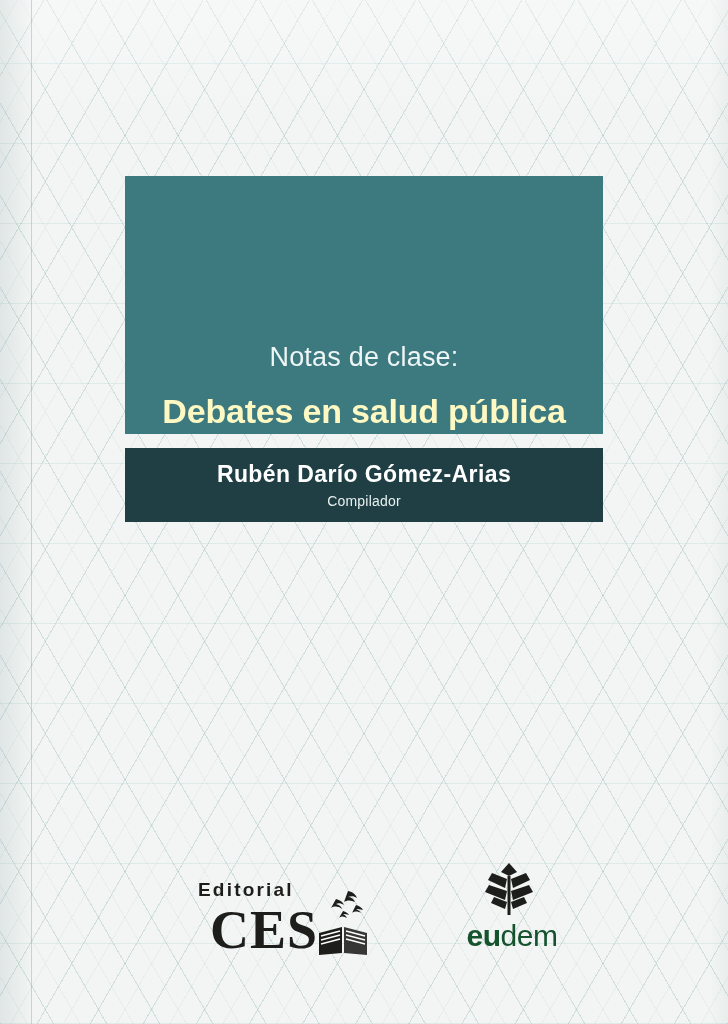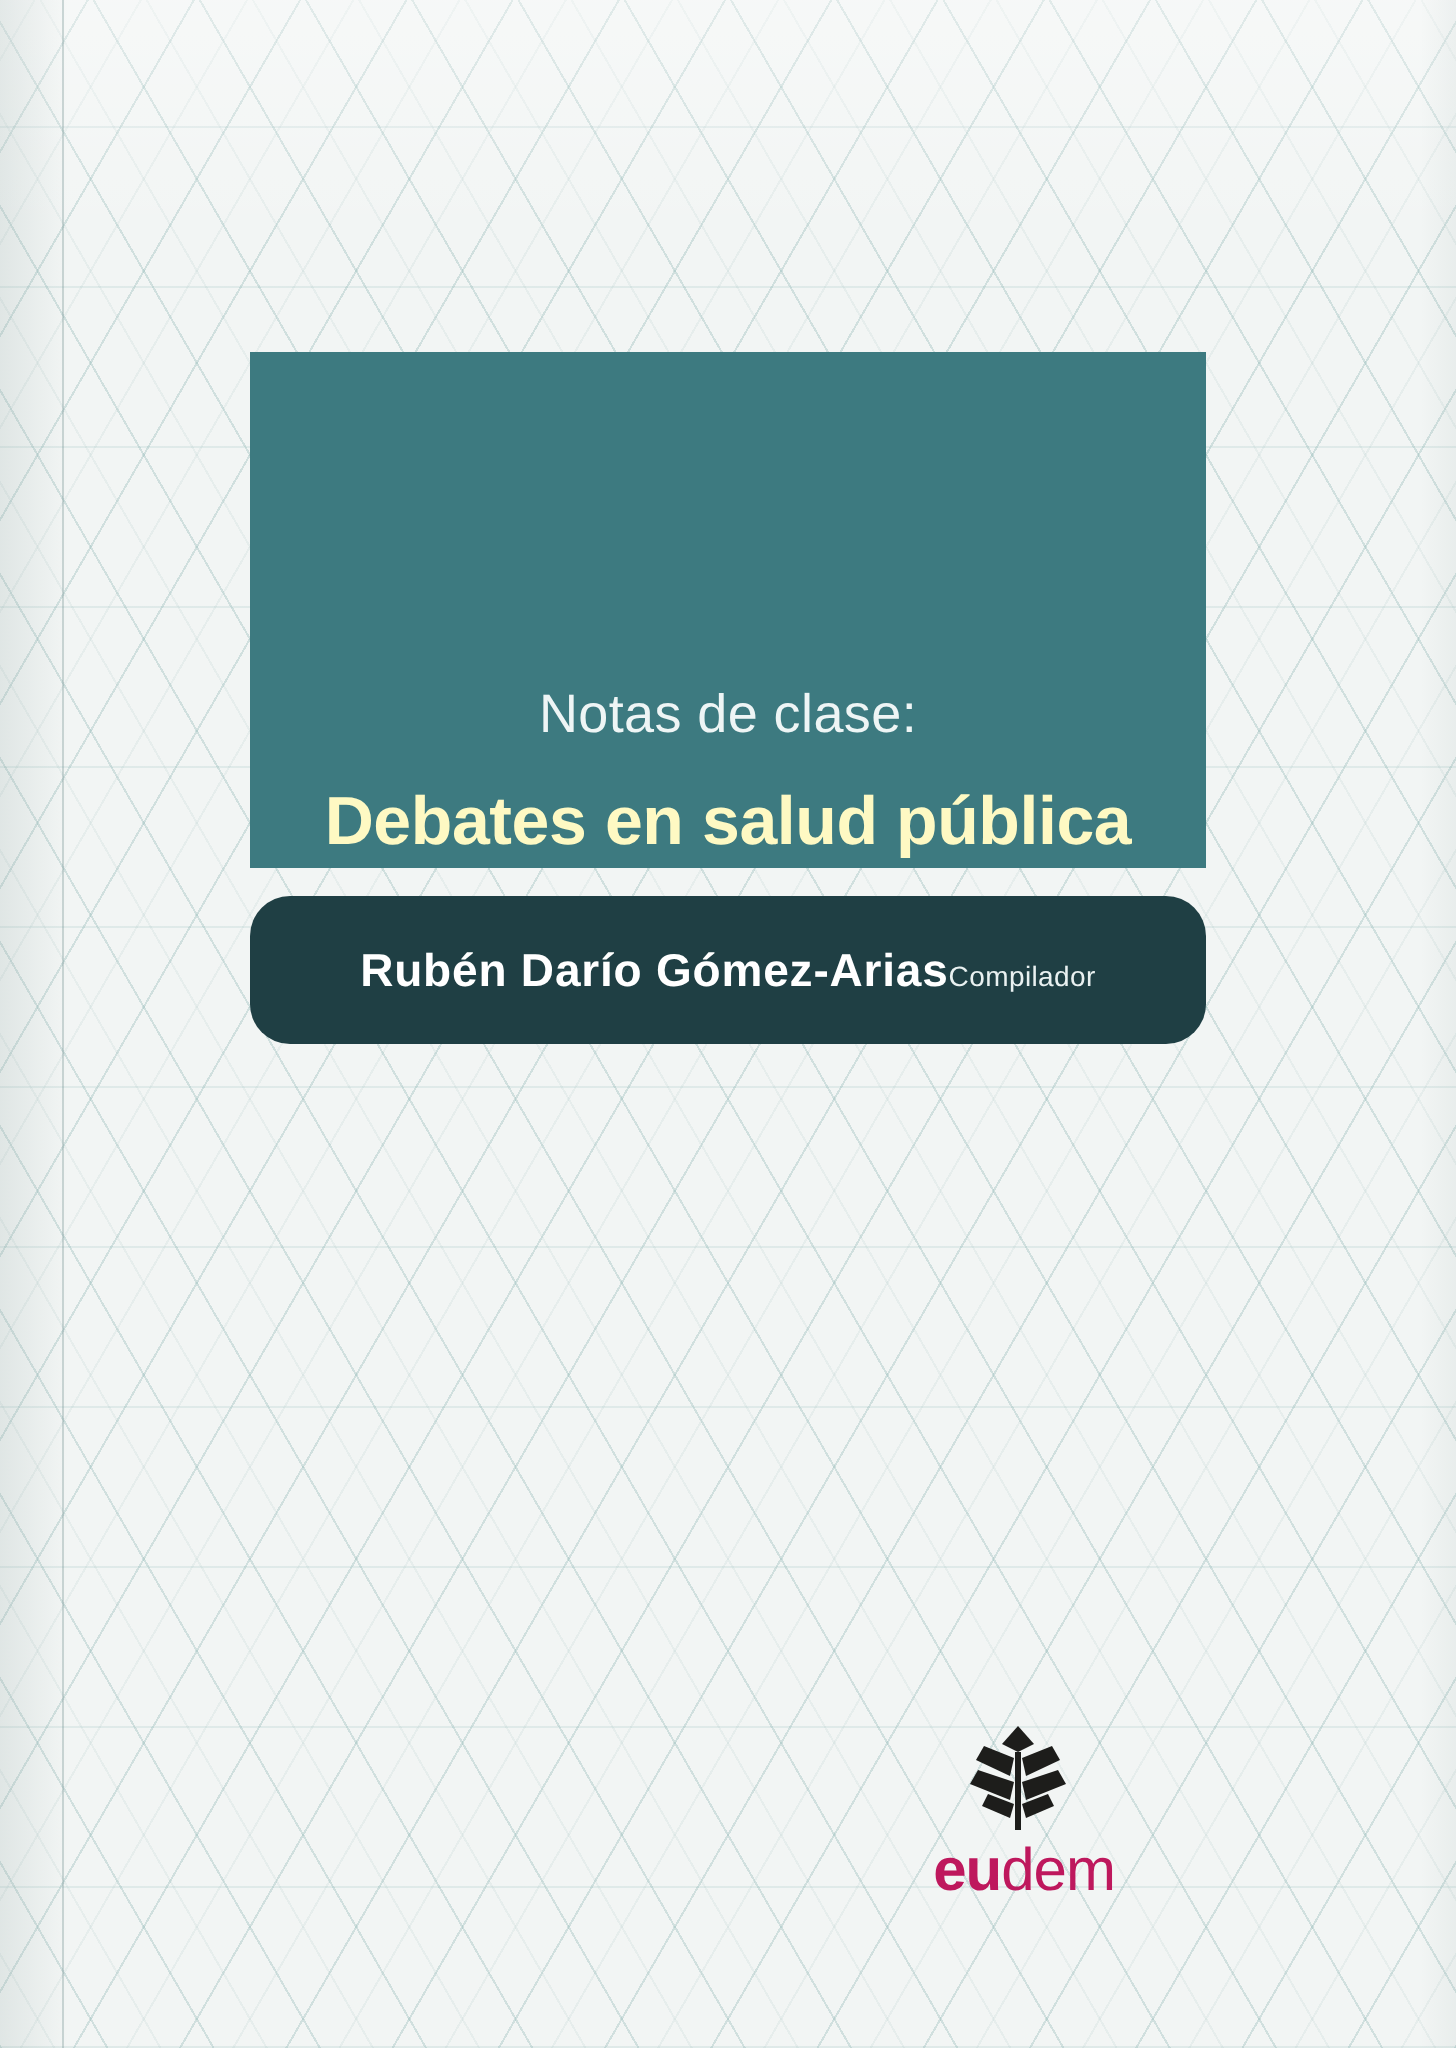--- a/index.html
+++ b/index.html
@@ -110,24 +110,23 @@
   }
 
   .author-box {
     position: absolute;
     left: 125px;
     top: 448px;
     width: 478px;
     height: 74px;
     background: #1f3f44;
     display: flex;
-    flex-direction: row;
+    flex-direction: column;
     align-items: center;
     justify-content: center;
-    border-radius: 20px;
   }
   .author-name {
     color: #ffffff;
     font-size: 23px;
     font-weight: bold;
     letter-spacing: 0.4px;
   }
   .author-role {
     color: #e9f1f1;
     font-size: 14px;
@@ -195,21 +194,21 @@
     height: 52px;
   }
   .logo-eudem .word {
     position: absolute;
     left: 0;
     top: 60px;
     width: 120px;
     text-align: center;
     font-size: 30px;
     font-weight: bold;
-    color: #be185d;
+    color: #14532d;
     letter-spacing: -0.5px;
   }
   .logo-eudem .word .light {
     font-weight: normal;
   }
 </style>
 </head>
 <body>
 
 <div class="cover">
@@ -226,20 +225,42 @@
     </div>
   </div>
 
   <div class="author-box">
     <div class="author-name">Rubén Darío Gómez-Arias</div>
     <div class="author-role">Compilador</div>
   </div>
 
   <div class="logos">
 
+    <div class="logo-ces">
+      <div class="editorial">Editorial</div>
+      <div class="ces">CES</div>
+      <div class="book-mark">
+        <svg viewBox="0 0 58 68" width="58" height="68">
+          <g fill="#1d1d1b">
+            <path d="M5 44 L28 38 L28 64 L5 66 Z"></path>
+            <path d="M30 38 L53 44 L53 66 L30 64 Z" opacity="0.88"></path>
+            <path d="M7 47 L26 42" stroke="#ffffff" stroke-width="1.4" fill="none"></path>
+            <path d="M7 51 L26 46" stroke="#ffffff" stroke-width="1.4" fill="none"></path>
+            <path d="M7 55 L26 50" stroke="#ffffff" stroke-width="1.4" fill="none"></path>
+            <path d="M32 42 L51 47" stroke="#ffffff" stroke-width="1.4" fill="none"></path>
+            <path d="M32 46 L51 51" stroke="#ffffff" stroke-width="1.4" fill="none"></path>
+            <path d="M32 50 L51 55" stroke="#ffffff" stroke-width="1.4" fill="none"></path>
+            <path d="M34 2 c5 1 8 4 9 7 c-3 -2 -6 -2 -9 -1 c3 0 6 2 7 5 c-4 -2 -8 -2 -11 0 z"></path>
+            <path d="M22 10 c4 1 7 3 8 6 c-3 -2 -6 -2 -8 -1 c3 1 5 2 6 5 c-4 -3 -8 -3 -11 -1 z"></path>
+            <path d="M42 16 c4 1 6 3 7 5 c-3 -1 -5 -1 -7 -1 c2 1 4 2 5 4 c-3 -2 -7 -2 -9 0 z"></path>
+            <path d="M29 22 c3 1 5 2 6 4 c-2 -1 -4 -1 -6 -1 c2 1 3 2 4 4 c-3 -2 -6 -2 -8 0 z"></path>
+          </g>
+        </svg>
+      </div>
+    </div>
 
     <div class="logo-eudem">
       <div class="leaf">
         <svg viewBox="0 0 66 52" width="66" height="52">
           <g fill="#1d1d1b">
             <path d="M33 0 L41 9 L33 13 L25 9 Z"></path>
             <path d="M33 13 L33 52" stroke="#1d1d1b" stroke-width="3"></path>
             <path d="M31 16 L16 10 L12 17 L29 25 Z"></path>
             <path d="M35 16 L50 10 L54 17 L37 25 Z"></path>
             <path d="M31 28 L13 22 L9 29 L29 37 Z"></path>

